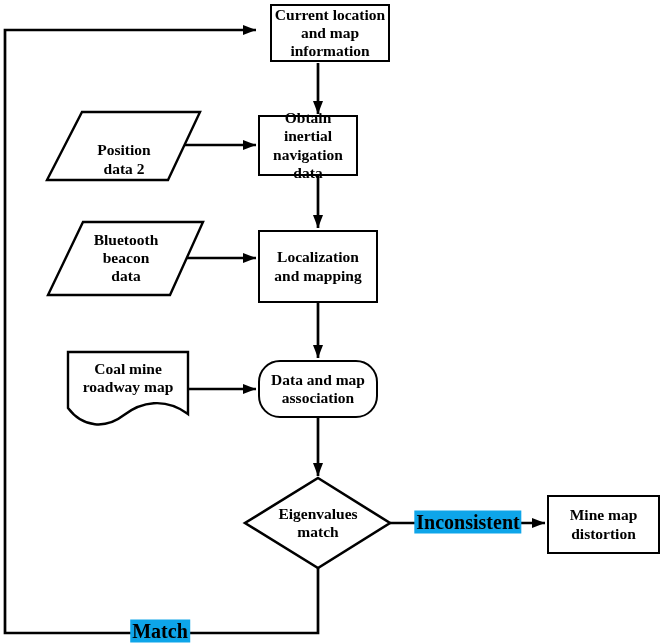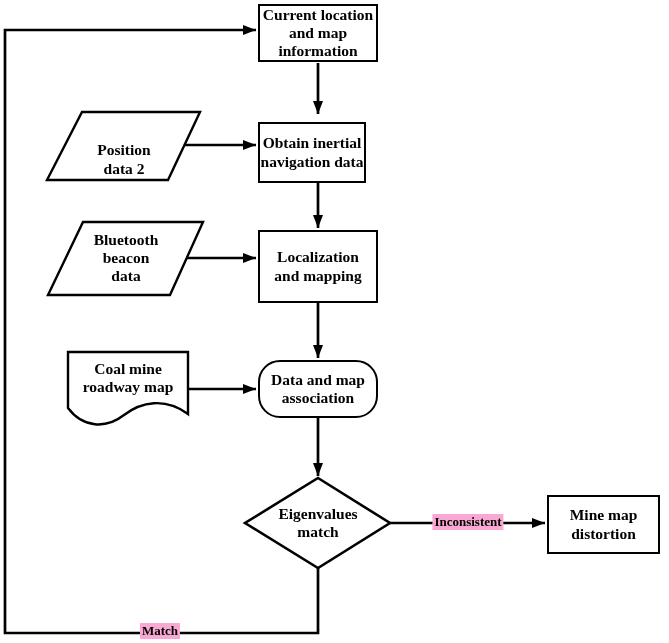--- a/index.html
+++ b/index.html
@@ -38,23 +38,23 @@
     border: 2px solid #000000;
     background: #ffffff;
   }
   .node-label {
     white-space: pre-line;
     display: block;
   }
   .edge-label {
     position: absolute;
     transform: translate(-50%, -50%);
-    background: #f9a8d4;
+    background: #0ea5e9;
     padding: 0 2px;
-    font-size: 13px;
+    font-size: 20px;
     font-weight: 700;
     white-space: nowrap;
   }
 </style>
 </head>
 <body>
 
 <div class="canvas">
 
   <svg class="layer" viewBox="0 0 669 643" xmlns="http://www.w3.org/2000/svg">
@@ -79,27 +79,27 @@
 
     <polygon points="82,112 200,112 168,180 47,180" fill="#ffffff" stroke="#000000" stroke-width="2.4"></polygon>
 
     <polygon points="83,222 203,222 170,295 48,295" fill="#ffffff" stroke="#000000" stroke-width="2.4"></polygon>
 
     <path d="M68,352 L188,352 L188,414 C165,397 141,402 124,415 C106,429 83,428 68,408 Z" fill="#ffffff" stroke="#000000" stroke-width="2.4"></path>
 
     <polygon points="318,478 390,523 318,568 245,523" fill="#ffffff" stroke="#000000" stroke-width="2.6"></polygon>
   </svg>
 
-  <div class="node rect" style="left:258px; top:4px; width:120px; height:58px;">
+  <div class="node rect" style="left:270px; top:4px; width:120px; height:58px;">
     <span class="node-label">Current location
 and map
 information</span>
   </div>
 
-  <div class="node rect" style="left:258px; top:122px; width:108px; height:61px;">
+  <div class="node rect" style="left:258px; top:115px; width:100px; height:61px;">
     <span class="node-label">Obtain inertial
 navigation data</span>
   </div>
 
   <div class="node rect" style="left:258px; top:230px; width:120px; height:73px;">
     <span class="node-label">Localization
 and mapping</span>
   </div>
 
   <div class="node rect" style="left:258px; top:360px; width:120px; height:58px;border-radius:22px;">

